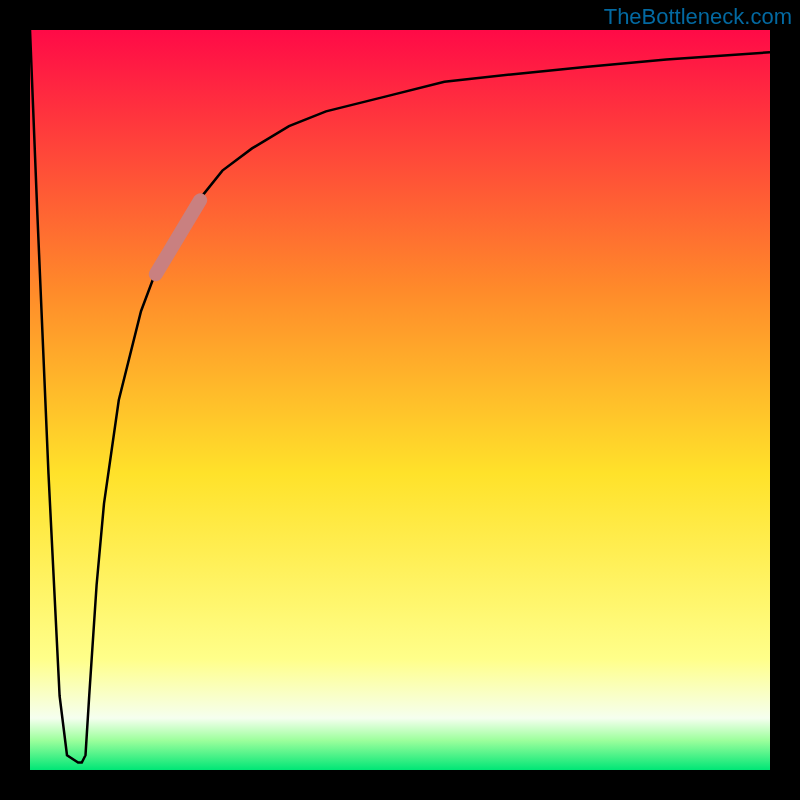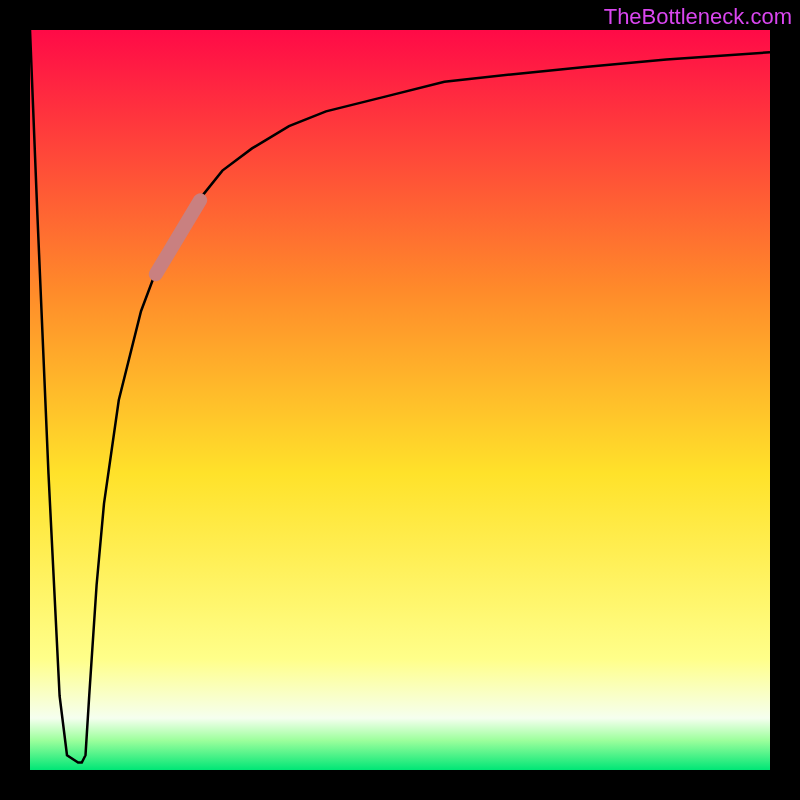--- a/index.html
+++ b/index.html
@@ -1,18 +1,18 @@
 <!DOCTYPE html>
 <html><head>
   <meta charset="utf-8">
   <style>
     * { margin: 0; padding: 0; box-sizing: border-box; }
     body { width: 800px; height: 800px; position: relative; background: #000; font-family: Arial, sans-serif; }
     .container { position: relative; width: 800px; height: 800px; }
-    .attribution { position: absolute; top: 4px; right: 8px; color: #d946ef; font-size: 22px; font-weight: 500; z-index: 10; }
+    .attribution { position: absolute; top: 4px; right: 8px; color: #0369a1; font-size: 22px; font-weight: 500; z-index: 10; }
     .chart-wrap { position: absolute; left: 30px; top: 30px; width: 740px; height: 740px; }
     svg { display: block; }
   </style>
 </head>
 <body>
 
 <div class="container">
   <div class="attribution">TheBottleneck.com</div>
   <div class="chart-wrap">
     <svg width="740" height="740" viewBox="0 0 740 740">

